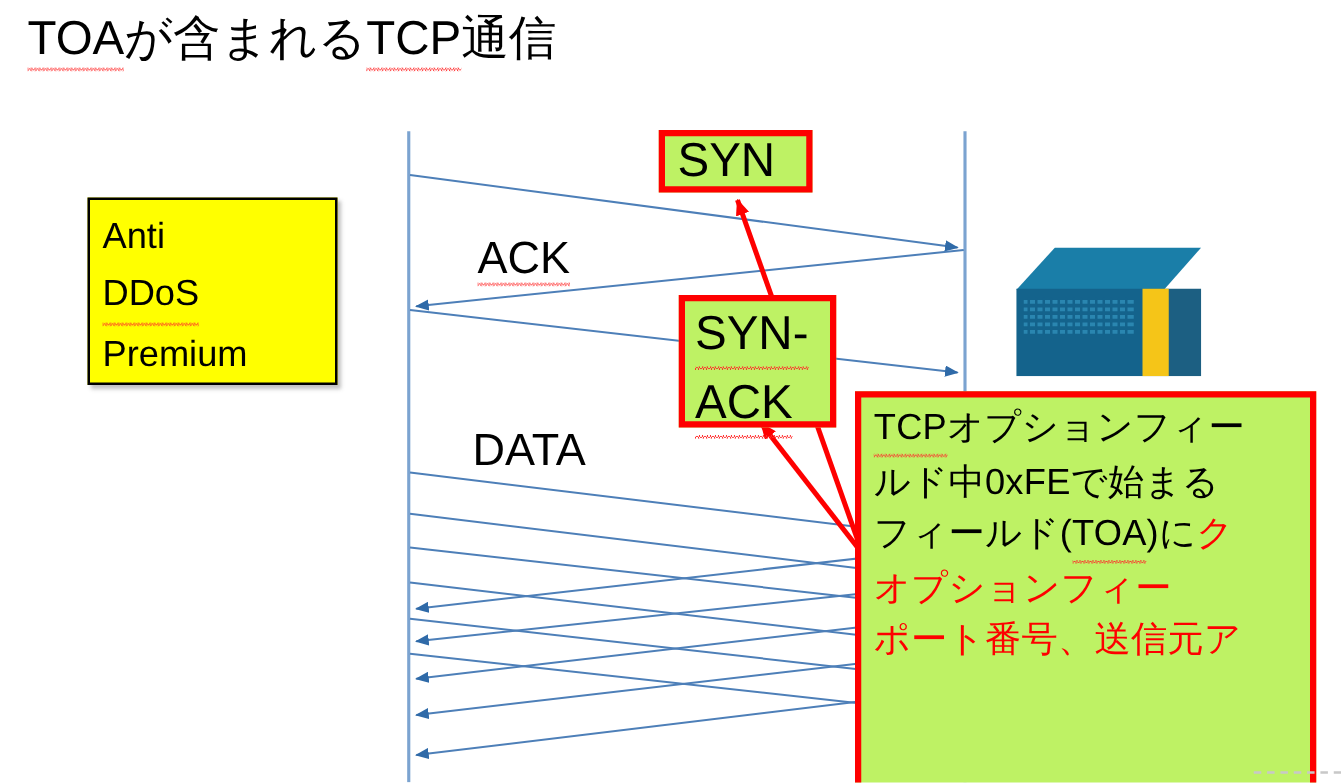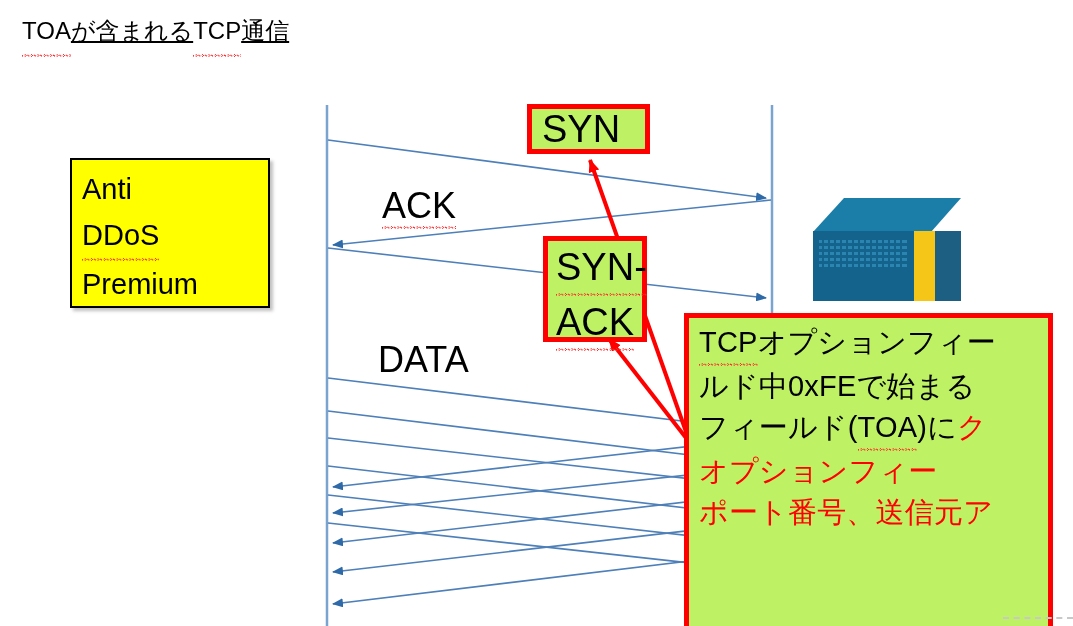--- a/index.html
+++ b/index.html
@@ -14,26 +14,25 @@
     overflow: hidden;
     font-family: "Liberation Sans", "DejaVu Sans", sans-serif;
     color: #000000;
   }
 
   
   #slide-title {
     position: absolute;
     left: 22px;
     top: 8px;
-    font-size: 24px;
+    font-size: 38px;
     line-height: 46px;
     letter-spacing: 0px;
     color: #000000;
     white-space: nowrap;
-    text-decoration: underline;
   }
 
   
   .sq {
     position: relative;
     display: inline-block;
     background-image:
       radial-gradient(circle at 1.6px 2.6px, rgba(0,0,0,0) 1.1px, #ff2a2a 1.2px, #ff2a2a 1.7px, rgba(0,0,0,0) 1.8px),
       radial-gradient(circle at 4.8px 0.6px, rgba(0,0,0,0) 1.1px, #ff2a2a 1.2px, #ff2a2a 1.7px, rgba(0,0,0,0) 1.8px);
     background-size: 6.4px 3.4px;
@@ -90,21 +89,21 @@
     box-sizing: border-box;
     color: #000000;
   }
   #box-syn {
     left: 527px; top: 104px; width: 123px; height: 50px;
     padding-left: 10px;
   }
   #box-syn .ln { font-size: 38px; line-height: 40px; white-space: nowrap; }
 
   #box-synack {
-    left: 543px; top: 236px; width: 104px; height: 106px;
+    left: 543px; top: 236px; width: 126px; height: 106px;
     padding-left: 8px;
   }
   #box-synack .ln { font-size: 38px; line-height: 52px; white-space: nowrap; }
 
   #box-toa {
     left: 684px; top: 313px; width: 369px; height: 322px;
     padding: 4px 0 0 10px;
   }
   #box-toa .ln {
     font-size: 29px;

